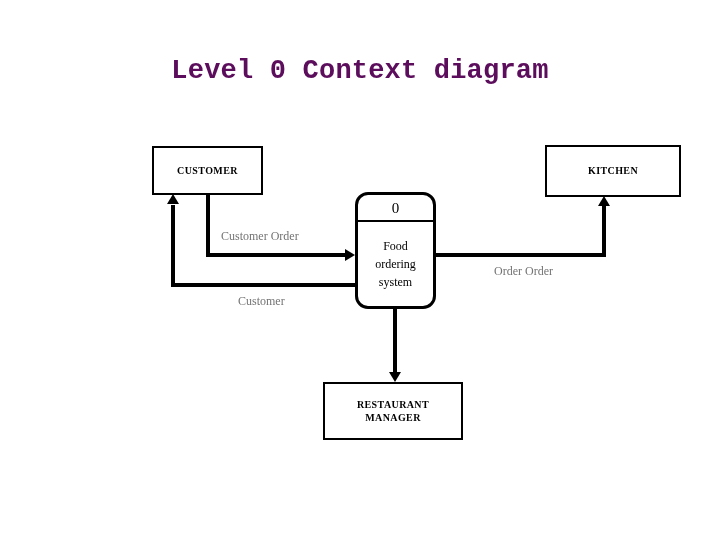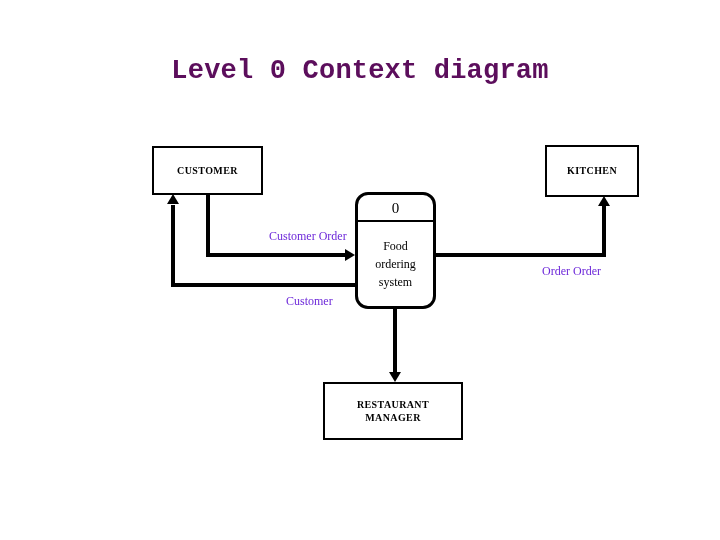--- a/index.html
+++ b/index.html
@@ -37,21 +37,21 @@
     justify-content: center;
     text-align: center;
     font-weight: bold;
     font-size: 10px;
     letter-spacing: 0.4px;
     line-height: 1.35;
     color: #000000;
     z-index: 3;
   }
   #entity-customer { left: 152px; top: 146px; width: 111px; height: 49px; }
-  #entity-kitchen  { left: 545px; top: 145px; width: 94px; height: 52px; }
+  #entity-kitchen  { left: 545px; top: 145px; width: 136px; height: 52px; }
   #entity-manager  { left: 323px; top: 382px; width: 140px; height: 58px; align-items: center; }
 
   #process {
     position: absolute;
     left: 355px;
     top: 192px;
     width: 81px;
     height: 117px;
     box-sizing: border-box;
     border: 3px solid #000000;
@@ -121,26 +121,25 @@
   }
   .arrow-right {
     border-top: 6px solid transparent;
     border-bottom: 6px solid transparent;
     border-left: 10px solid #000000;
   }
 
   .flowlabel {
     position: absolute;
     font-size: 12px;
-    color: #6d28d9;
+    color: #737373;
     line-height: 1.35;
     white-space: nowrap;
     z-index: 5;
     background: transparent;
-    margin-left: 48px;
   }
   #label-customer-order { left: 221px; top: 228px; }
   #label-receipt        { left: 238px; top: 293px; }
   #label-food-order     { left: 494px; top: 263px; }
   #label-management-reports { left: 406px; top: 334px; white-space: normal; width: 80px; }
 </style>
 </head>
 <body>
 
 <div id="canvas">

